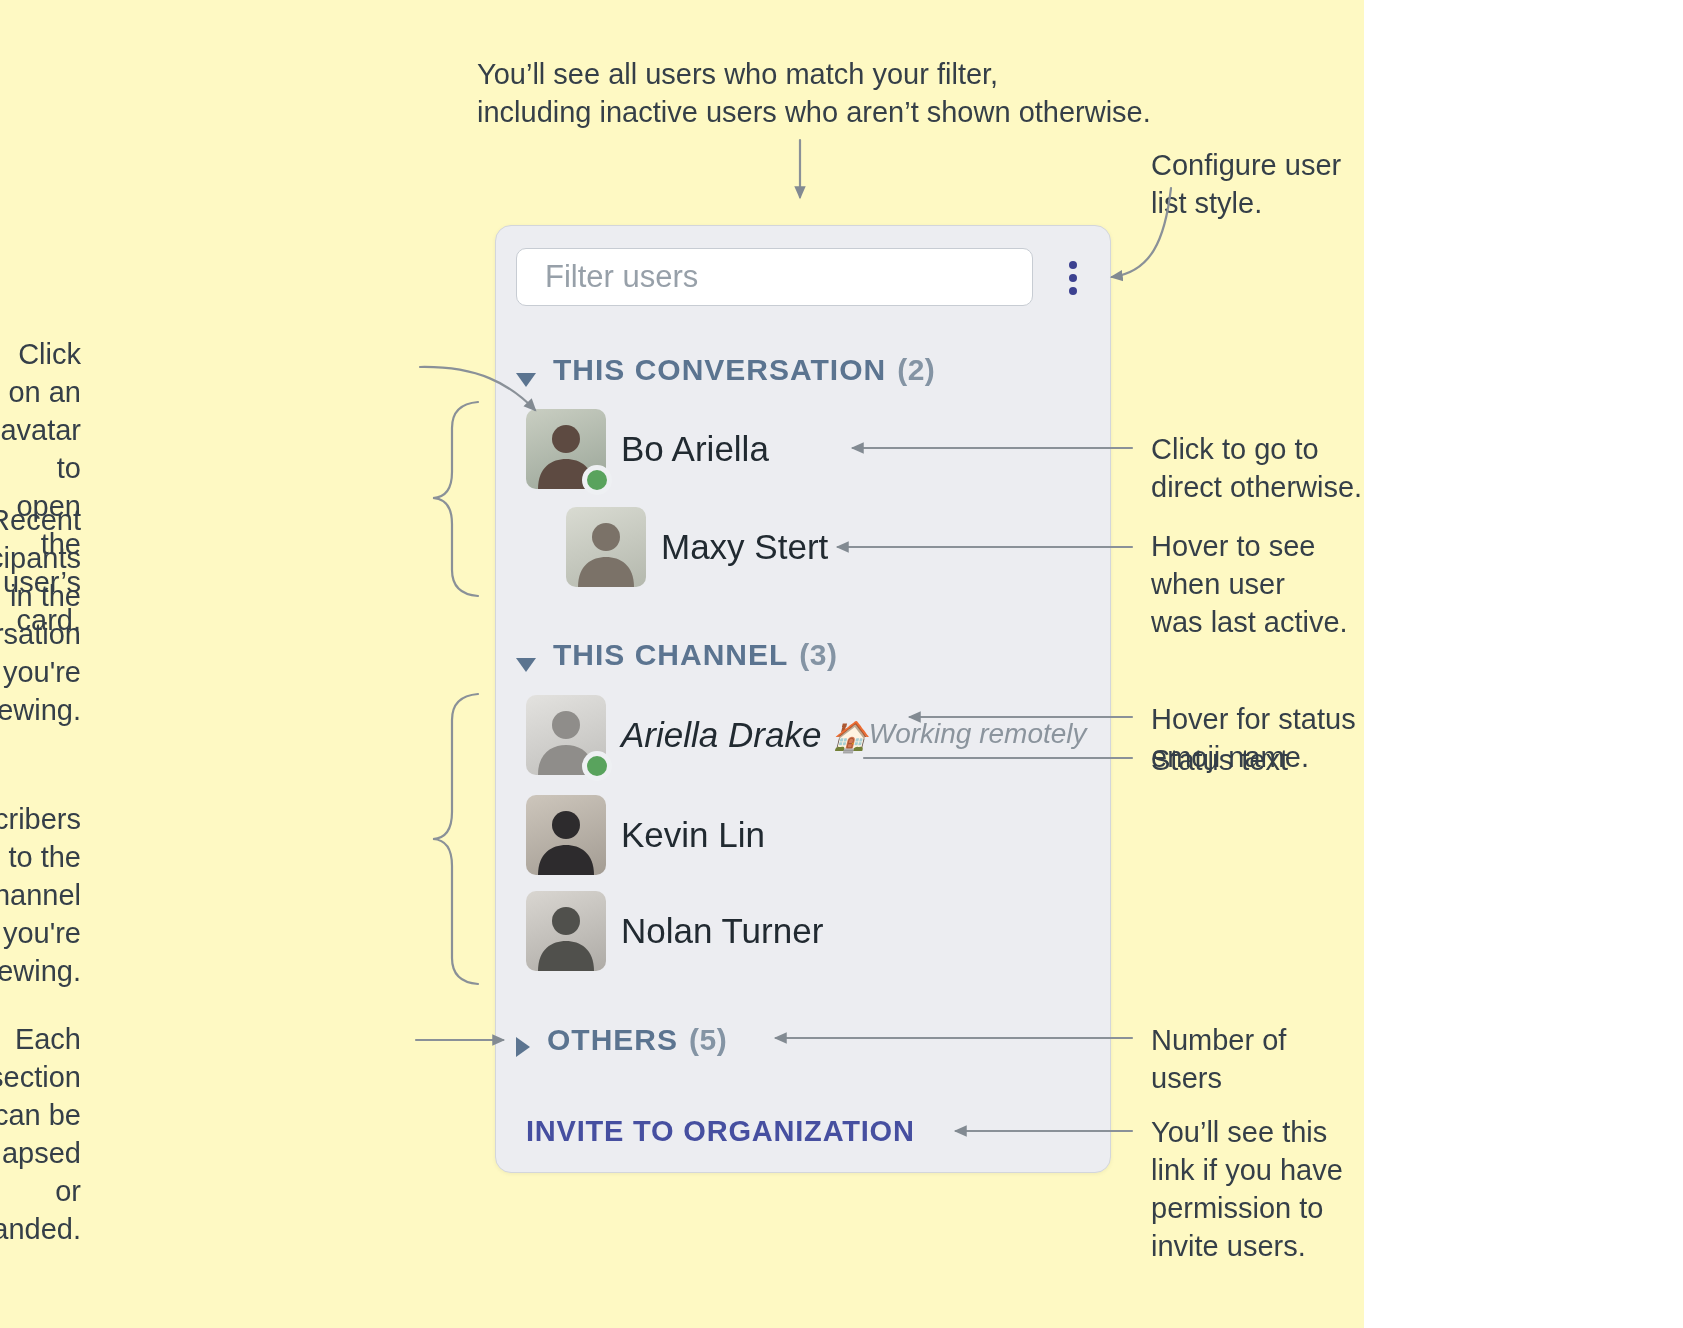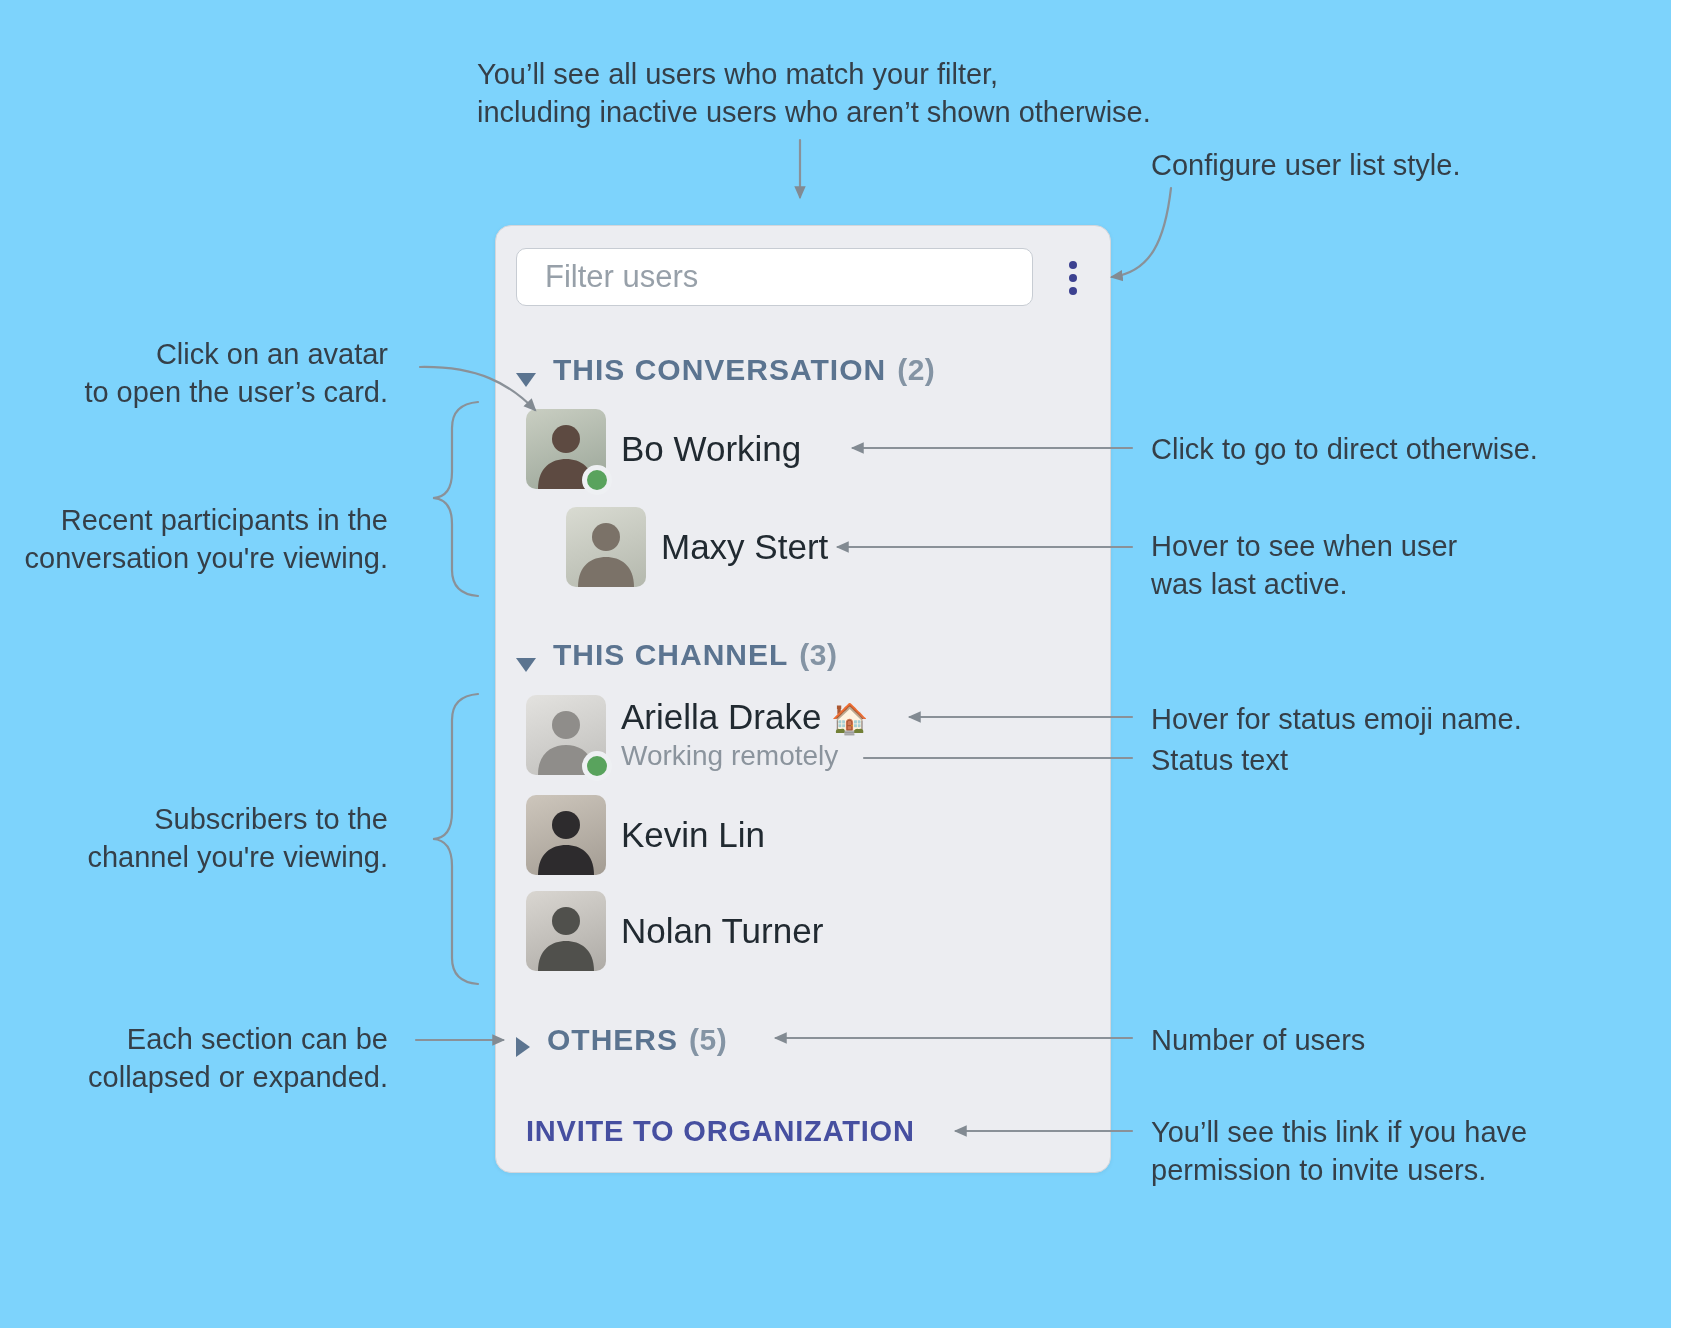--- a/index.html
+++ b/index.html
@@ -1,19 +1,19 @@
 <!DOCTYPE html>
 <html><head>
 <meta charset="utf-8">
 <title>User list help diagram</title>
 <style>
   * { margin:0; padding:0; box-sizing:border-box; }
   html,body { background:#ffffff; }
   .canvas {
-    position:relative; width:1671px; height:1328px; background:#7dd3fc;
+    position:relative; width:1364px; height:1328px; background:#fef9c3;
     font-family:"Liberation Sans", sans-serif; overflow:hidden;
   }
 
   
   .connectors { position:absolute; left:0; top:0; z-index:6; pointer-events:none; }
 
   
   .ann {
     position:absolute; z-index:5; font-size:29px; line-height:38px;
     color:#353f48; white-space:pre-line;
@@ -89,21 +89,21 @@
   }
   .av-bo      .avatar-img { background:linear-gradient(160deg,#c9cec2,#9aa598); color:#5d4a41; }
   .av-maxy    .avatar-img { background:linear-gradient(160deg,#d9dbd2,#b4b8ad); color:#7b7268; }
   .av-ariella .avatar-img { background:linear-gradient(160deg,#e3e2df,#bfbebb); color:#8f8d8a; }
   .av-kevin   .avatar-img { background:linear-gradient(160deg,#cdc6bc,#a39c93); color:#2d2b2d; }
   .av-nolan   .avatar-img { background:linear-gradient(160deg,#d9d6d1,#aeaba6); color:#50504c; }
 
   .uname  { font-size:35px; line-height:1.15; color:#212a31; cursor:pointer; }
   .uemoji { font-size:30px; margin-left:10px; cursor:default; }
   .ustatus { font-size:28px; line-height:1.2; color:#8b949d; margin-top:2px; }
-  .ucol { display:flex; flex-direction:column; }
+  .ucol { display:flex; flex-direction:row;font-style:italic; }
 
   .invite {
     position:absolute; left:30px; top:889px; font-size:29px; font-weight:bold;
     letter-spacing:0.8px; color:#464fa0; cursor:pointer;text-align:center;
   }
 </style>
 </head>
 <body>
 
 <div class="canvas">
@@ -169,21 +169,21 @@
     <div class="row row-bo">
       <div class="avatar av-bo">
         <span class="avatar-img">
           <svg viewBox="0 0 80 80" width="80" height="80">
               <circle cx="40" cy="30" r="14" fill="currentColor"></circle>
               <path d="M12 80 C12 58 26 50 40 50 C54 50 68 58 68 80 Z" fill="currentColor"></path>
             </svg>
         </span>
         <span class="presence"></span>
       </div>
-      <div class="uname">Bo Working</div>
+      <div class="uname">Bo Ariella</div>
     </div>
 
     <div class="row row-maxy">
       <div class="avatar av-maxy">
         <span class="avatar-img">
           <svg viewBox="0 0 80 80" width="80" height="80">
               <circle cx="40" cy="30" r="14" fill="currentColor"></circle>
               <path d="M12 80 C12 58 26 50 40 50 C54 50 68 58 68 80 Z" fill="currentColor"></path>
             </svg>
         </span>

